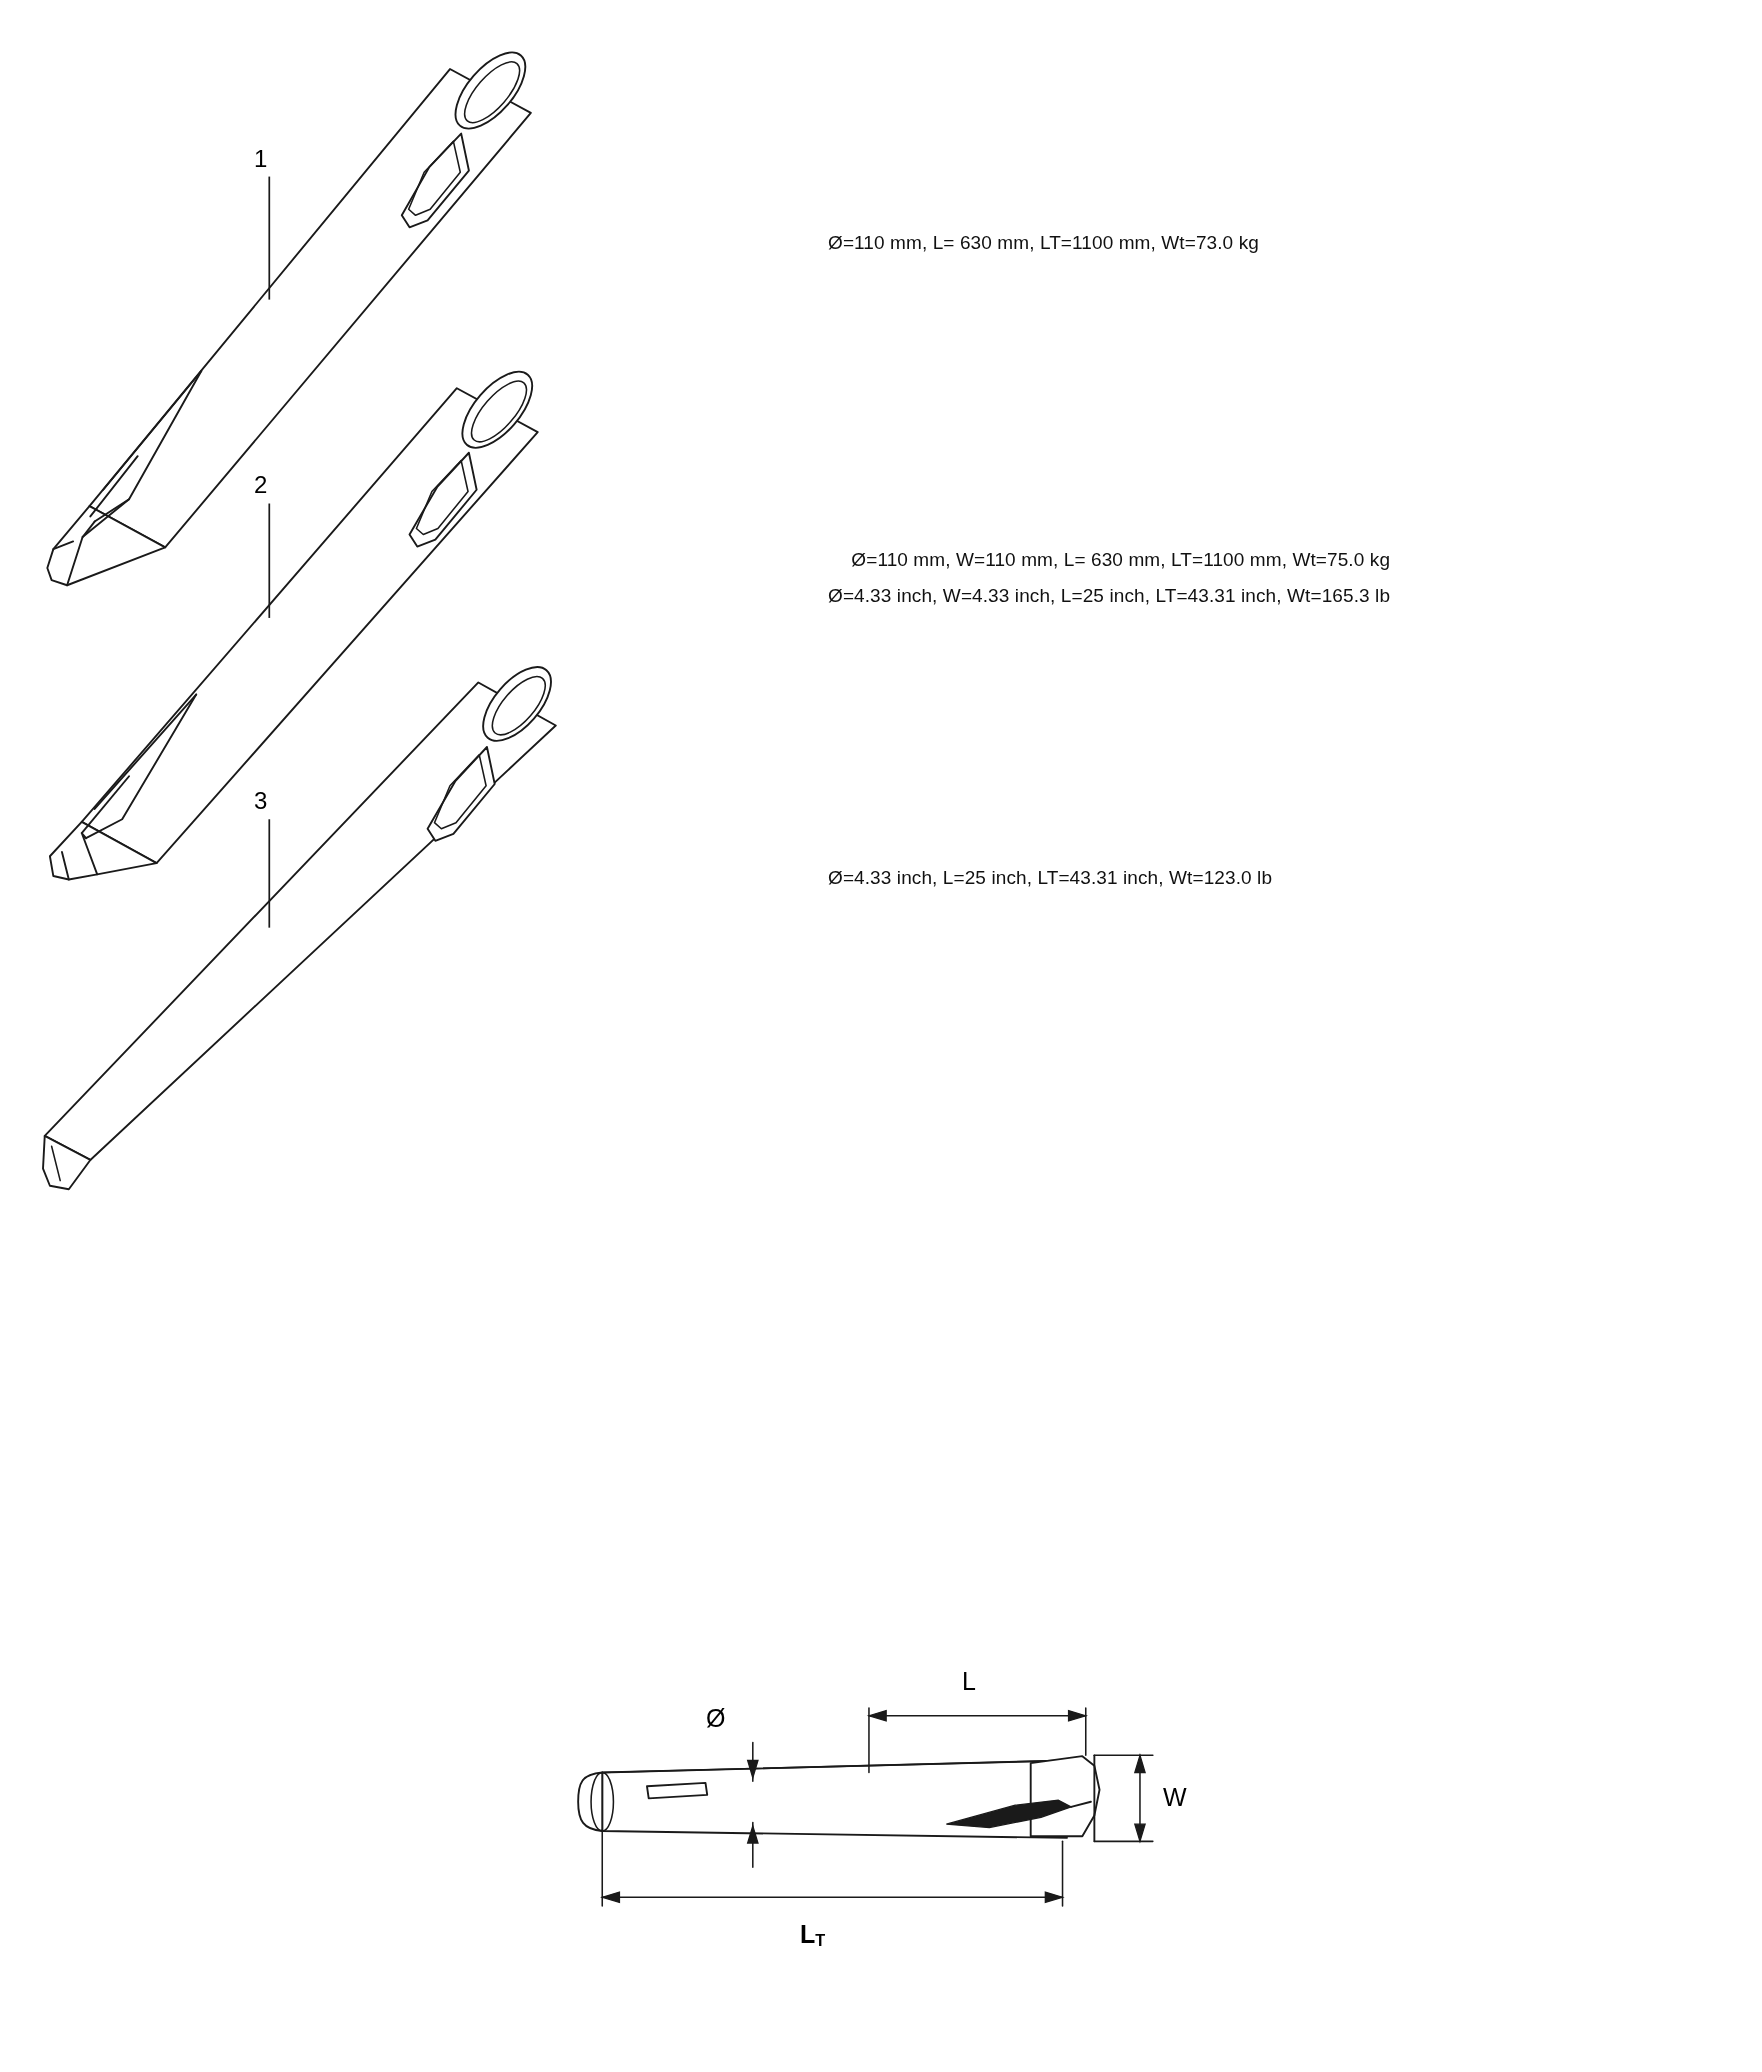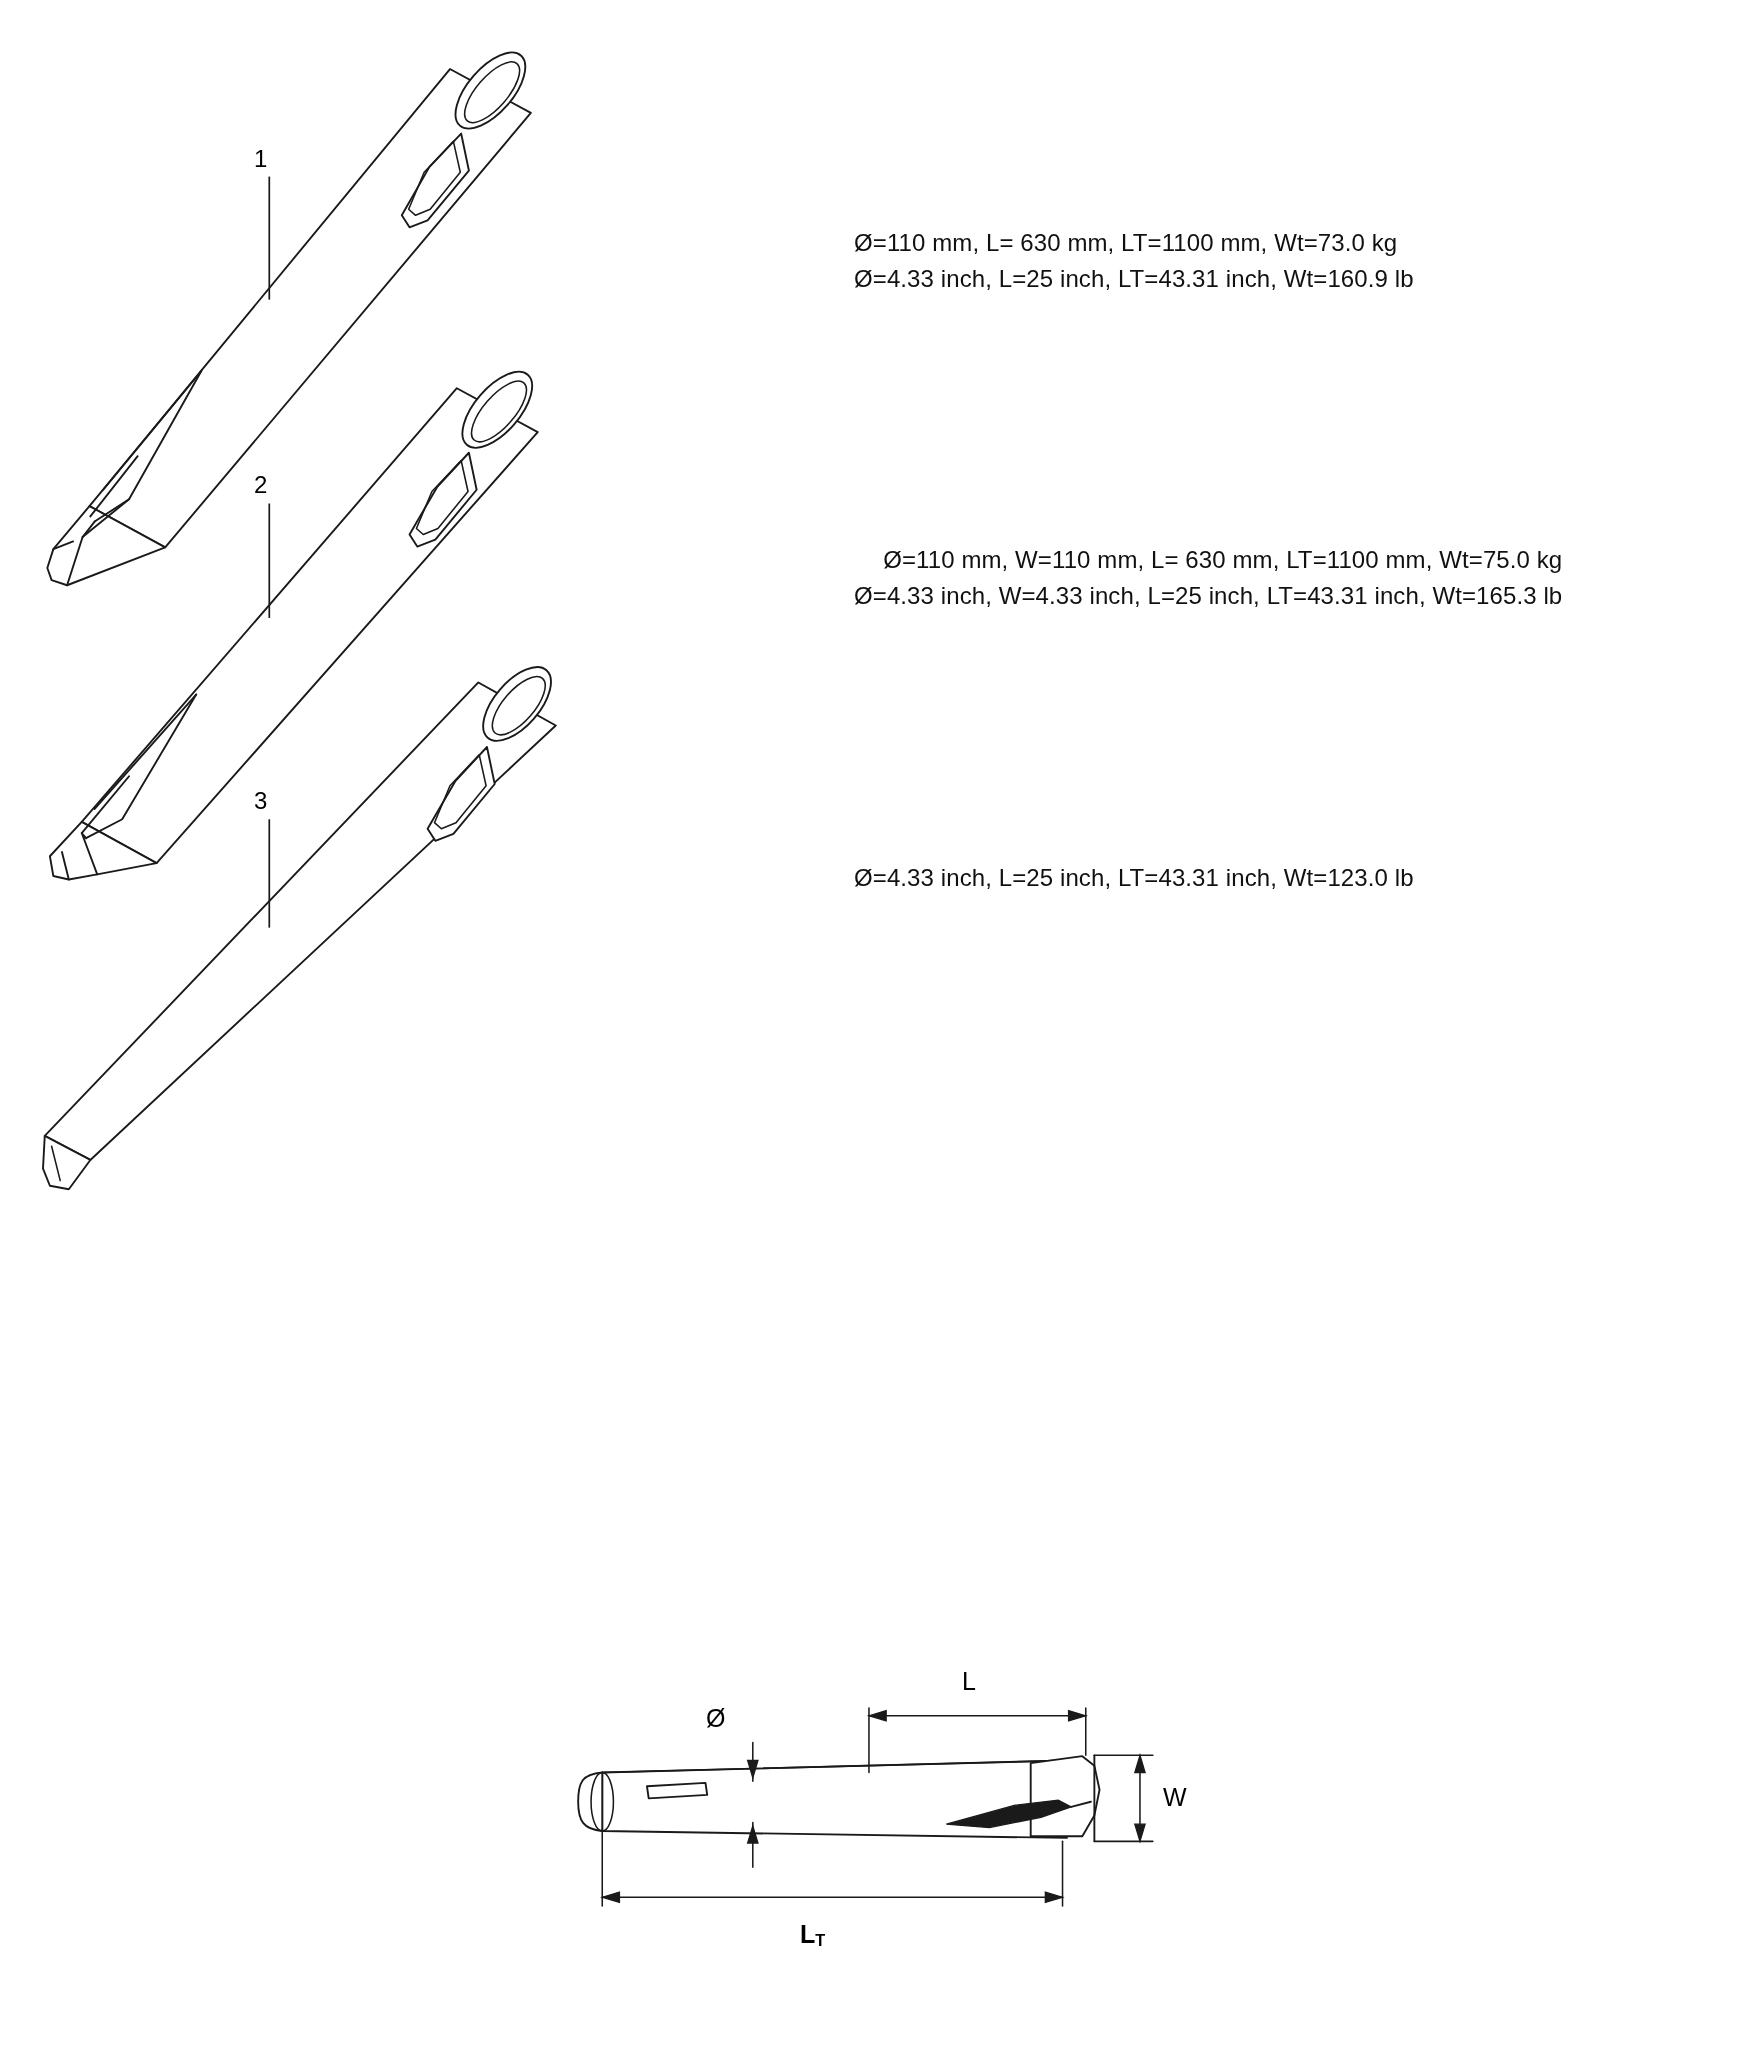--- a/index.html
+++ b/index.html
@@ -17,26 +17,25 @@
   }
   #sheet {
     position: absolute;
     left: 0; top: 0;
     width: 1762px;
     height: 2073px;
   }
   .spec-block {
     position: absolute;
     font-family: "Liberation Sans", sans-serif;
-    font-size: 24px;
+    font-size: 19px;
     line-height: 36px;
     color: #111111;
     white-space: nowrap;
     letter-spacing: 0.1px;
-    margin-left: 26px;
   }
   .spec-line { display: block; }
   .callout-num {
     position: absolute;
     font-family: "Liberation Sans", sans-serif;
     font-size: 24px;
     color: #000000;
   }
   .dim-label {
     position: absolute;
@@ -166,21 +165,20 @@
     <polygon class="fill-dark" points="1235,2205 1215,2199 1215,2211"></polygon>
   </g>
 </svg>
 
 <div class="callout-num" style="left:254px; top:145px;">1</div>
 <div class="callout-num" style="left:254px; top:471px;">2</div>
 <div class="callout-num" style="left:254px; top:787px;">3</div>
 
 <div class="spec-block" style="left:828px; top:225px;">
   <span class="spec-line">Ø=110 mm, L= 630 mm, LT=1100 mm, Wt=73.0 kg</span>
-  <span class="spec-line">Ø=4.33 inch, L=25 inch, LT=43.31 inch, Wt=160.9 lb</span>
 </div>
 
 <div class="spec-block" style="left:828px; top:542px;text-align:right;">
   <span class="spec-line">Ø=110 mm, W=110 mm, L= 630 mm, LT=1100 mm, Wt=75.0 kg</span>
   <span class="spec-line">Ø=4.33 inch, W=4.33 inch, L=25 inch, LT=43.31 inch, Wt=165.3 lb</span>
 </div>
 
 <div class="spec-block" style="left:828px; top:860px;">
   <span class="spec-line">Ø=4.33 inch, L=25 inch, LT=43.31 inch, Wt=123.0 lb</span>
 </div>

